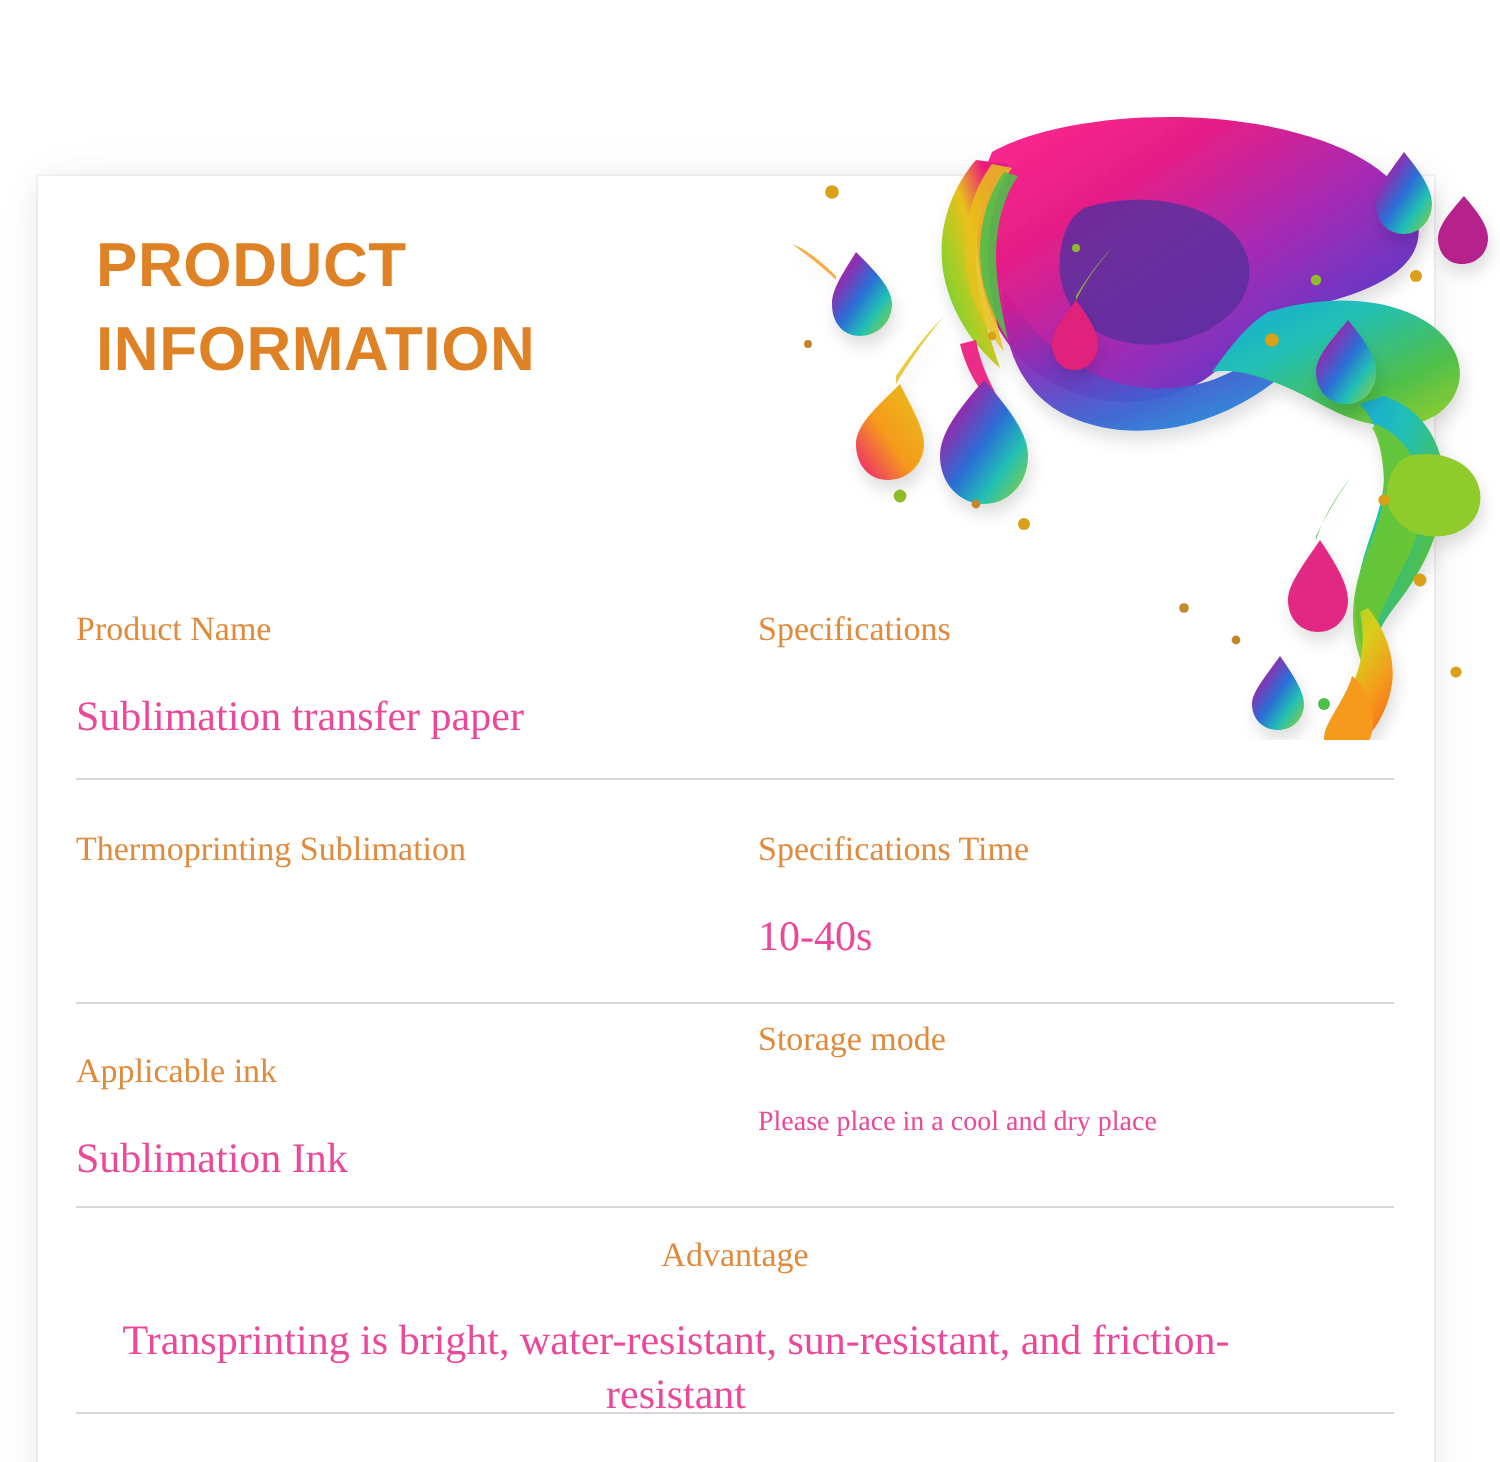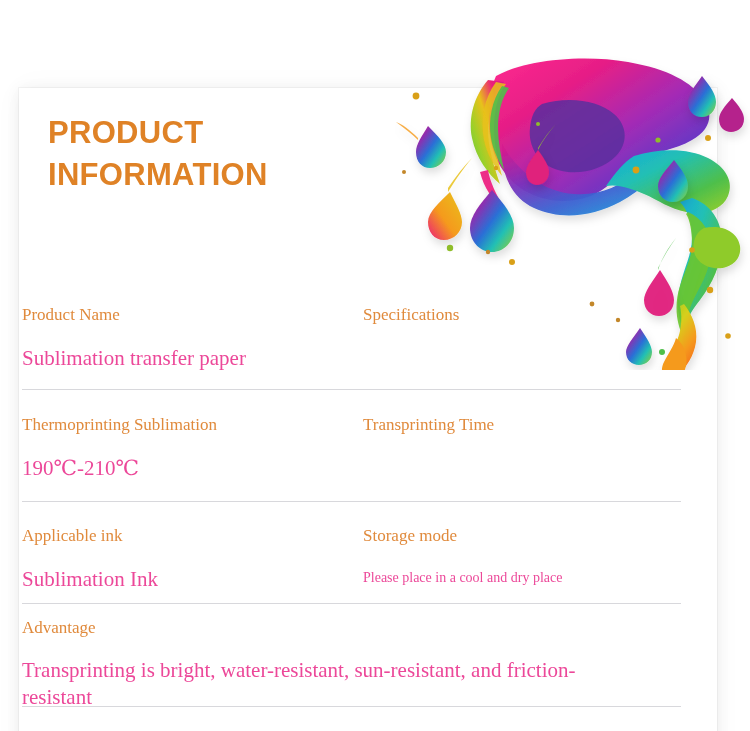--- a/index.html
+++ b/index.html
@@ -61,42 +61,42 @@
     font-size: 31px;
     line-height: 1.35;
     letter-spacing: 0.3px;
     color: #df8226;
   }
   .title .l2 { display:block; }
 
   
   .table {
     position: absolute;
-    left: 22px;
+    left: 38px;
     top: 296px;
     width: 659px;
     z-index: 6;
   }
   .row {
     position: relative;
     border-bottom: 1px solid #d8d8dc;
     display: flex;
   }
   .row.r1 { height: 93px; }
   .row.r2 { height: 111px; }
   .row.r3 { height: 101px; }
   .row.r4 { height: 102px; }
 
   .cell {
     position: relative;
     box-sizing: border-box;
   }
   .cell.left  { width: 341px; padding-right: 10px; }
   .cell.right { width: 318px; }
-  .cell.full  { width: 659px; }
+  .cell.full  { width: 659px; text-align: center; }
 
   .lbl {
     color: #e08a3c;
     font-size: 17px;
     line-height: 1.2;
     white-space: nowrap;
   }
   .val {
     color: #ec4899;
     line-height: 1.28;
@@ -108,21 +108,21 @@
   .r1 .right .lbl { margin-top: 9px; }
   .r1 .right .val { margin-top: 12px; font-size: 20px; }
 
   .r2 .left  .lbl { margin-top: 25px; }
   .r2 .left  .val { margin-top: 20px; font-size: 21px; }
   .r2 .right .lbl { margin-top: 25px; }
   .r2 .right .val { margin-top: 20px; font-size: 21px; }
 
   .r3 .left  .lbl { margin-top: 24px; }
   .r3 .left  .val { margin-top: 20px; font-size: 21px; }
-  .r3 .right .lbl { margin-top: 24px; font-family: Liberation Serif, serif; }
+  .r3 .right .lbl { margin-top: 8px; font-family: Liberation Serif, serif; }
   .r3 .right .val { margin-top: 23px; font-size: 14px; }
 
   .r4 .full  .lbl { margin-top: 14px; }
   .r4 .full  .val { margin-top: 19px; font-size: 21px; width: 600px; }
 </style>
 </head>
 <body>
 
 <div id="page">
 
@@ -291,24 +291,24 @@
         <div class="val">Sublimation transfer paper</div>
       </div>
       <div class="cell right">
         <div class="lbl">Specifications</div>
       </div>
     </div>
 
     <div class="row r2">
       <div class="cell left">
         <div class="lbl">Thermoprinting Sublimation</div>
-        <div class="val">190℃-210℃</div>
       </div>
       <div class="cell right">
-        <div class="lbl">Transprinting Time</div>
+        <div class="lbl">Specifications Time</div>
+        <div class="val">10-40s</div>
       </div>
     </div>
 
     <div class="row r3">
       <div class="cell left">
         <div class="lbl">Applicable ink</div>
         <div class="val">Sublimation Ink</div>
       </div>
       <div class="cell right">
         <div class="lbl">Storage mode</div>

